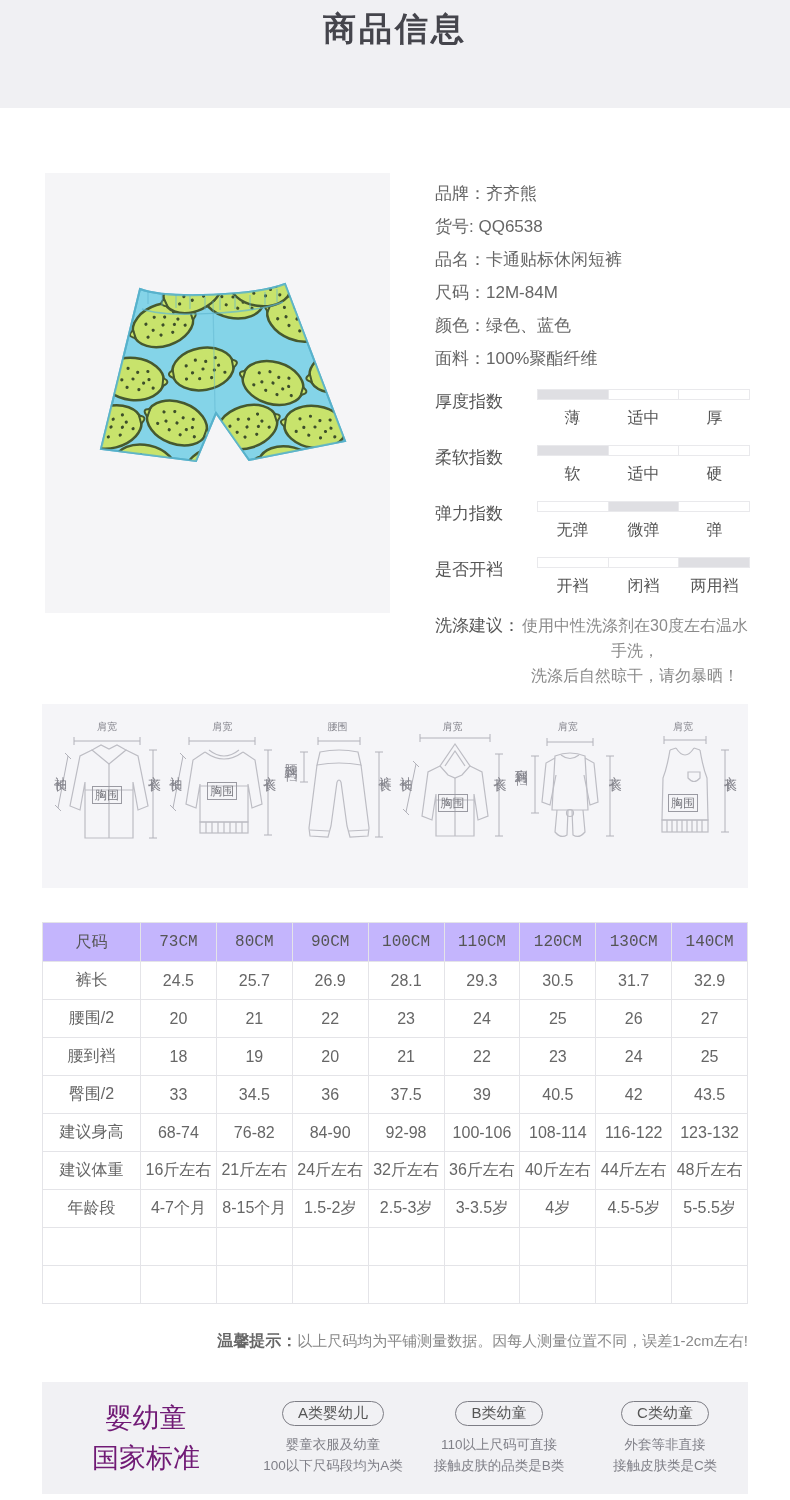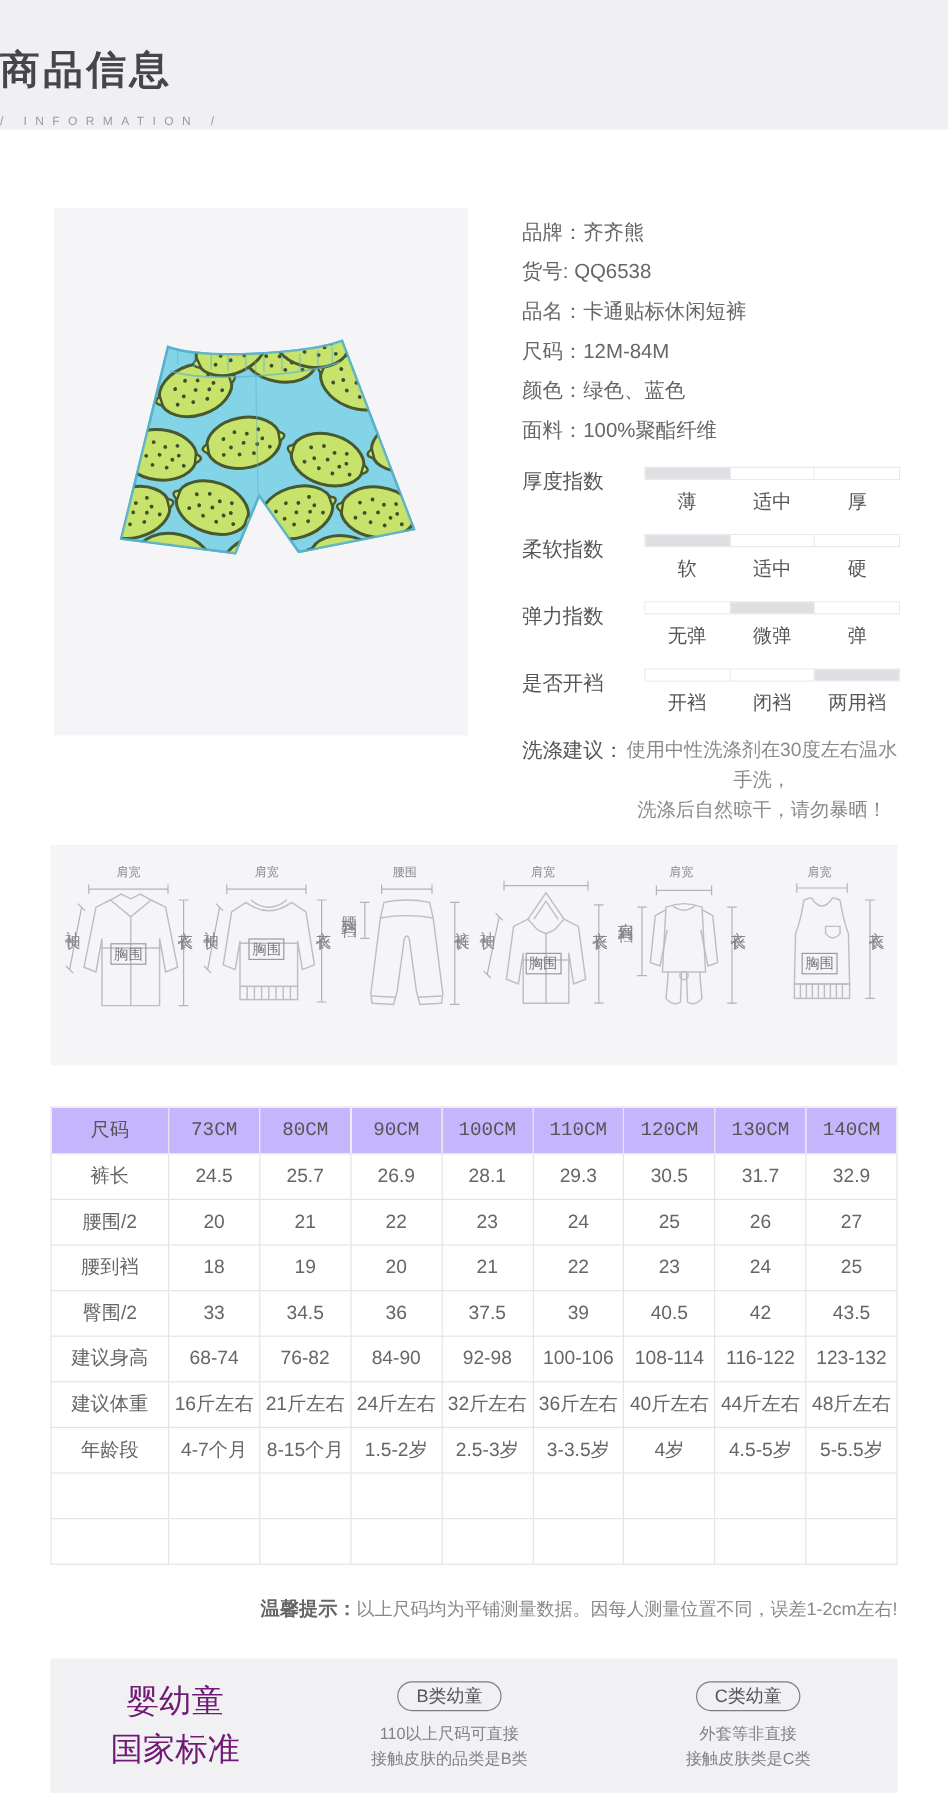--- a/index.html
+++ b/index.html
@@ -1,20 +1,20 @@
 <!DOCTYPE html>
 <html><head>
 <meta charset="utf-8">
 <style>
   html,body{margin:0;padding:0;background:#fff;}
   .page{width:790px;height:1500px;background:#ffffff;position:relative;overflow:hidden;
         font-family:"Liberation Sans","DejaVu Sans",sans-serif;}
 
   
-  .header-band{height:108px;background:#f0f0f3;text-align:left;box-sizing:border-box;padding-top:36px;}
+  .header-band{height:108px;background:#f0f0f3;text-align:center;box-sizing:border-box;padding-top:7px;font-family:Liberation Mono, monospace;}
   .page-title{font-size:33px;font-weight:bold;color:#45454c;letter-spacing:3px;}
   .page-subtitle{margin-top:15px;font-size:10px;color:#9a9aa2;letter-spacing:7px;}
 
   
   .main{display:flex;padding:65px 40px 0 45px;}
   .product-image{width:345px;height:440px;flex:none;}
   .right-col{margin-left:45px;flex:1;padding-top:4px;}
   .detail-row{font-size:17px;color:#666;height:33px;line-height:33px;white-space:nowrap;}
 
   .index-list{margin-top:14px;}
@@ -60,21 +60,20 @@
              font-size:15px;color:#555;margin-bottom:8px;}
   .std-line{font-size:13.5px;color:#808088;line-height:21px;}
 </style>
 </head>
 <body>
 
 <div class="page">
 
   <div class="header-band">
     <div class="page-title">商品信息</div>
-    <div class="page-subtitle">/ INFORMATION /</div>
   </div>
 
   <div class="main">
 
     <div class="product-image">
       <svg width="345" height="440" viewBox="0 0 345 440">
         <rect x="0" y="0" width="345" height="440" fill="#f5f5f7"></rect>
         <defs>
           <g id="lemon">
             <ellipse rx="31" ry="21" fill="#c8e36c" stroke="#46592f" stroke-width="2.5"></ellipse>
@@ -454,20 +453,25 @@
   <div class="tips">
     <span class="tips-label">温馨提示：</span><span>以上尺码均为平铺测量数据。因每人测量位置不同，误差1-2cm左右!</span>
   </div>
 
   <div class="standards">
     <div class="std-title">
       <div>婴幼童</div>
       <div>国家标准</div>
     </div>
     <div class="std-col">
+      <div class="std-badge">A类婴幼儿</div>
+      <div class="std-line">婴童衣服及幼童</div>
+      <div class="std-line">100以下尺码段均为A类</div>
+    </div>
+    <div class="std-col">
       <div class="std-badge">B类幼童</div>
       <div class="std-line">110以上尺码可直接</div>
       <div class="std-line">接触皮肤的品类是B类</div>
     </div>
     <div class="std-col">
       <div class="std-badge">C类幼童</div>
       <div class="std-line">外套等非直接</div>
       <div class="std-line">接触皮肤类是C类</div>
     </div>
   </div>

